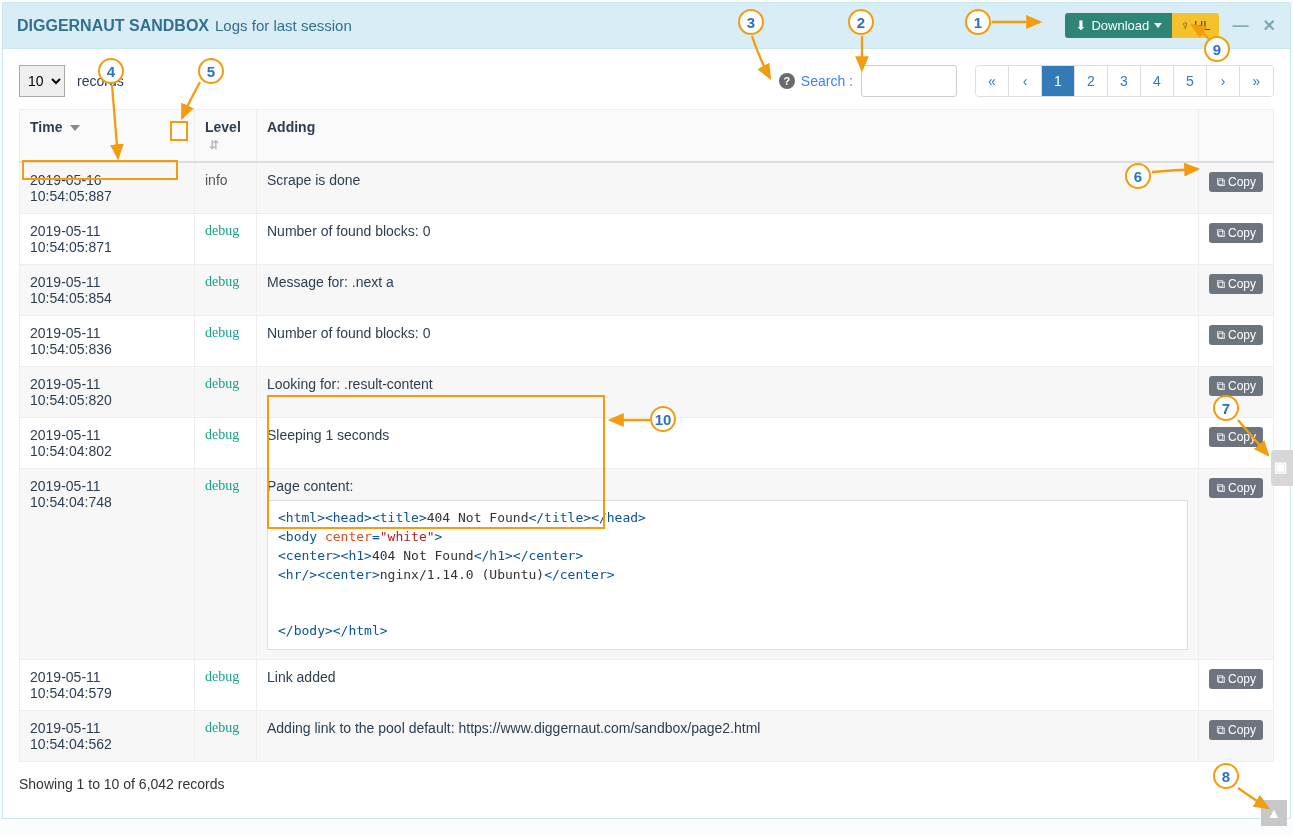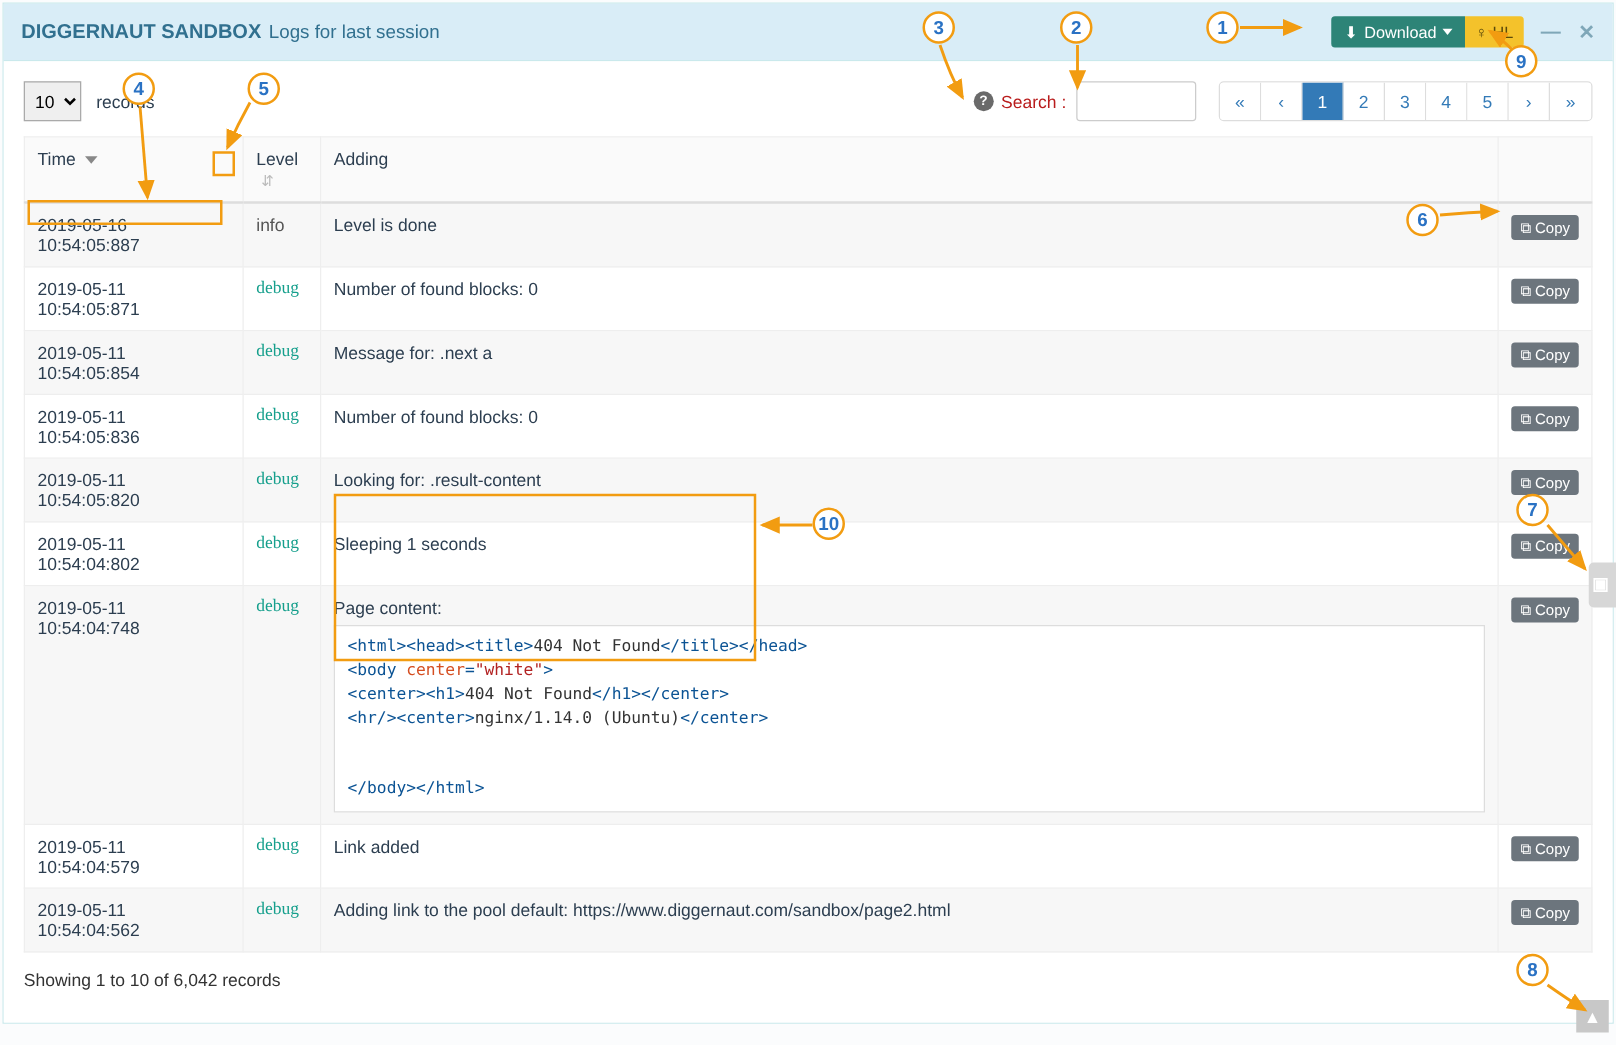--- a/index.html
+++ b/index.html
@@ -78,21 +78,21 @@
     margin-bottom: 12px;
   }
   select.records-select {
     padding: 4px;
     font-size: 14px;
     border: 1px solid #aaa;
     background:#efefef;
     height:32px;
   }
   .records-label { margin-left: 12px; color: #2c3e50; }
-  .search-label { margin-right: 8px; color:#b91c1c; }
+  .search-label { margin-right: 8px; color:#3b82f6; }
   .question-icon {
     display:inline-block;
     width:16px; height:16px;
     background:#6a6a6a;
     color:#fff;
     border-radius:50%;
     text-align:center;
     font-size:11px;
     line-height:16px;
     font-weight:bold;
@@ -133,21 +133,21 @@
     border:1px solid #eee;
     padding:9px 10px;
     text-align:left;
     vertical-align:top;
     font-size:14px;
   }
   table.log-table th {
     background:#fafafa;
     border-bottom:2px solid #ddd;
     color:#2c3e50;
-    font-weight:400;
+    font-weight:700;
   }
   table.log-table tr:nth-child(odd) td { background:#f7f7f7; }
   table.log-table tr:nth-child(even) td { background:#fff; }
   .sort-icon {
     display:inline-block;
     vertical-align:middle;
     margin-left:4px;
   }
   .sort-icon.both::before { content:"⇵"; color:#bbb; font-size:12px; }
   .sort-icon.desc {
@@ -302,21 +302,21 @@
           </th>
           <th><span>Adding</span></th>
           <th style="width:62px"></th>
         </tr>
       </thead>
       <tbody id="tbody">
           <tr>
             <td>2019-05-16 10:54:05:887</td>
             <td class="lvl-info">info</td>
             <td>
-              <div>Level is done</div>
+              <div>Scrape is done</div>
             </td>
             <td style="text-align: center;"><button class="copy-btn"><span>⧉</span> Copy</button></td>
           </tr>
           <tr>
             <td>2019-05-11 10:54:05:871</td>
             <td class="lvl-debug">debug</td>
             <td>
               <div>Number of found blocks: 0</div>
             </td>
             <td style="text-align: center;"><button class="copy-btn"><span>⧉</span> Copy</button></td>

